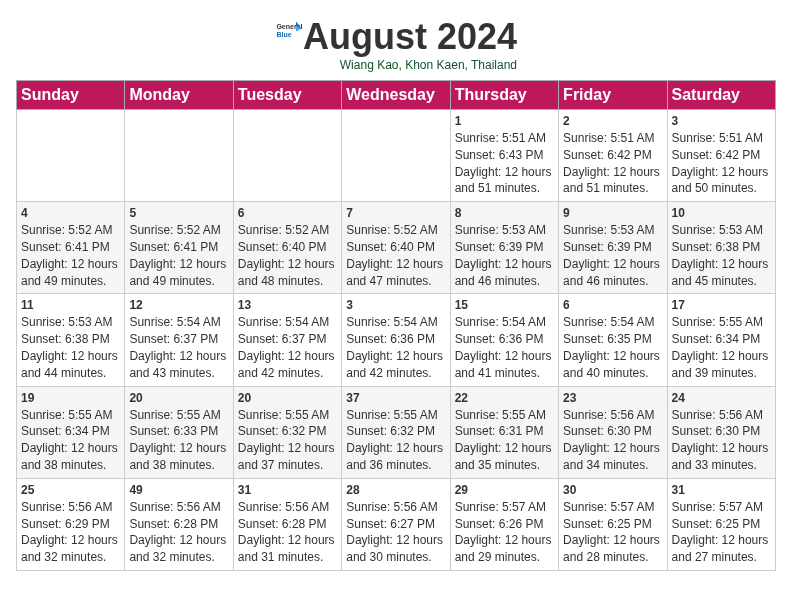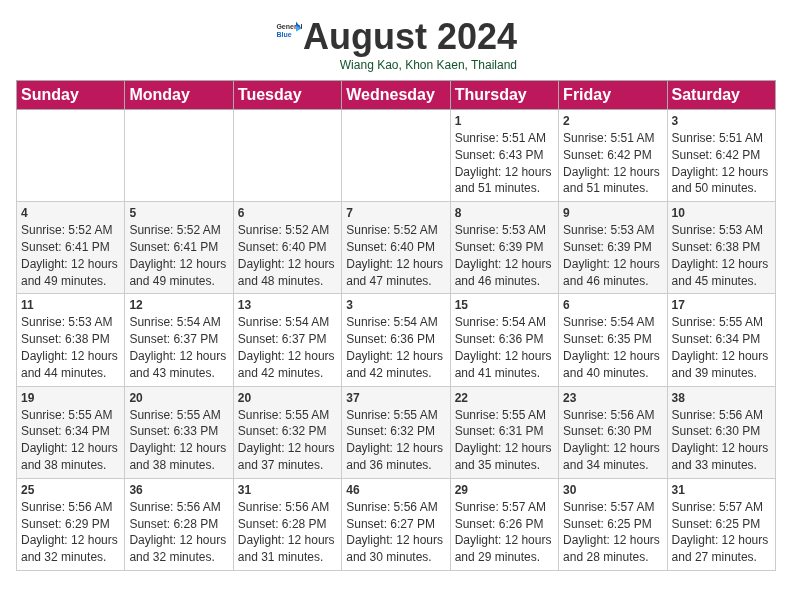--- a/index.html
+++ b/index.html
@@ -279,51 +279,51 @@
 and 35 minutes.</div>
         </td>
         <td>
           <span class="day-number">23</span>
           <div class="day-info" style="white-space: pre-line;">Sunrise: 5:56 AM
 Sunset: 6:30 PM
 Daylight: 12 hours
 and 34 minutes.</div>
         </td>
         <td>
-          <span class="day-number">38</span>
+          <span class="day-number">24</span>
           <div class="day-info" style="white-space: pre-line;">Sunrise: 5:56 AM
 Sunset: 6:30 PM
 Daylight: 12 hours
 and 33 minutes.</div>
         </td>
       </tr>
       <tr>
         <td>
           <span class="day-number">25</span>
           <div class="day-info" style="white-space: pre-line;">Sunrise: 5:56 AM
 Sunset: 6:29 PM
 Daylight: 12 hours
 and 32 minutes.</div>
         </td>
         <td>
-          <span class="day-number">36</span>
+          <span class="day-number">49</span>
           <div class="day-info" style="white-space: pre-line;">Sunrise: 5:56 AM
 Sunset: 6:28 PM
 Daylight: 12 hours
 and 32 minutes.</div>
         </td>
         <td>
           <span class="day-number">31</span>
           <div class="day-info" style="white-space: pre-line;">Sunrise: 5:56 AM
 Sunset: 6:28 PM
 Daylight: 12 hours
 and 31 minutes.</div>
         </td>
         <td>
-          <span class="day-number">46</span>
+          <span class="day-number">28</span>
           <div class="day-info" style="white-space: pre-line;">Sunrise: 5:56 AM
 Sunset: 6:27 PM
 Daylight: 12 hours
 and 30 minutes.</div>
         </td>
         <td>
           <span class="day-number">29</span>
           <div class="day-info" style="white-space: pre-line;">Sunrise: 5:57 AM
 Sunset: 6:26 PM
 Daylight: 12 hours

